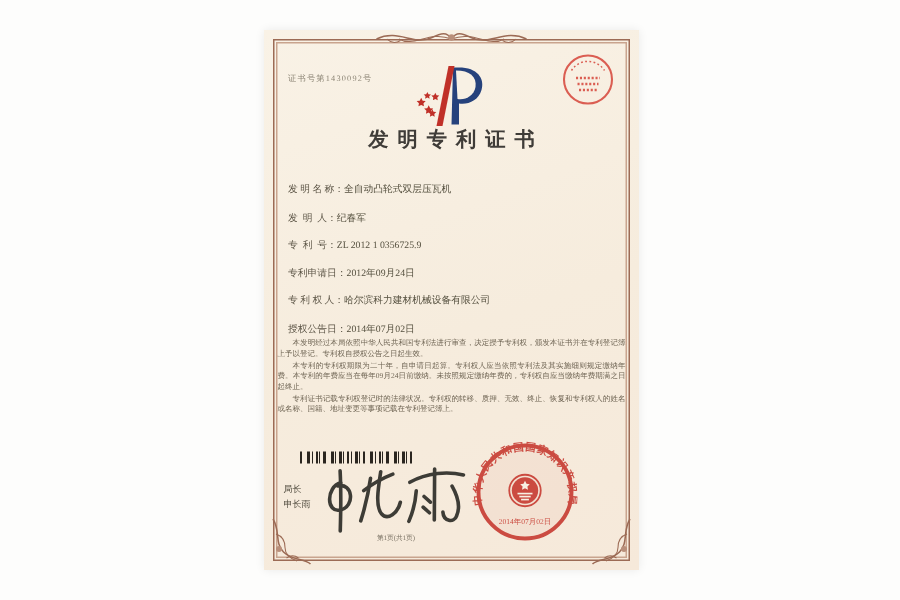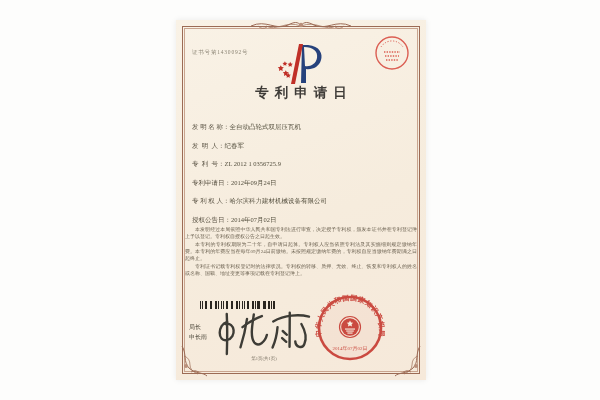--- a/index.html
+++ b/index.html
@@ -89,21 +89,21 @@
     </svg>
 
     <svg class="round-stamp" width="38" height="38" viewBox="0 0 38 38">
       <g stroke="#d6453a" fill="none" opacity="0.85">
         <circle cx="19" cy="19" r="16" stroke-width="1.4"></circle>
         <path d="M8 13 a13 13 0 0 1 22 0" stroke-width="1" stroke-dasharray="1.2 1.6"></path>
         <path d="M11 18 h16 M12 22 h14 M13 26 h12" stroke-width="1.6" stroke-dasharray="1.4 1.2"></path>
       </g>
     </svg>
 
-    <h1 class="title">专利申请日</h1>
+    <h1 class="title">发明专利证书</h1>
 
     <div class="fields">
       <div class="f-row">
         <span class="f-label">发 明 名 称：</span>
         <span class="f-value">全自动凸轮式双层压瓦机</span>
       </div>
       <div class="f-row">
         <span class="f-label">发  明  人：</span>
         <span class="f-value">纪春军</span>
       </div>

